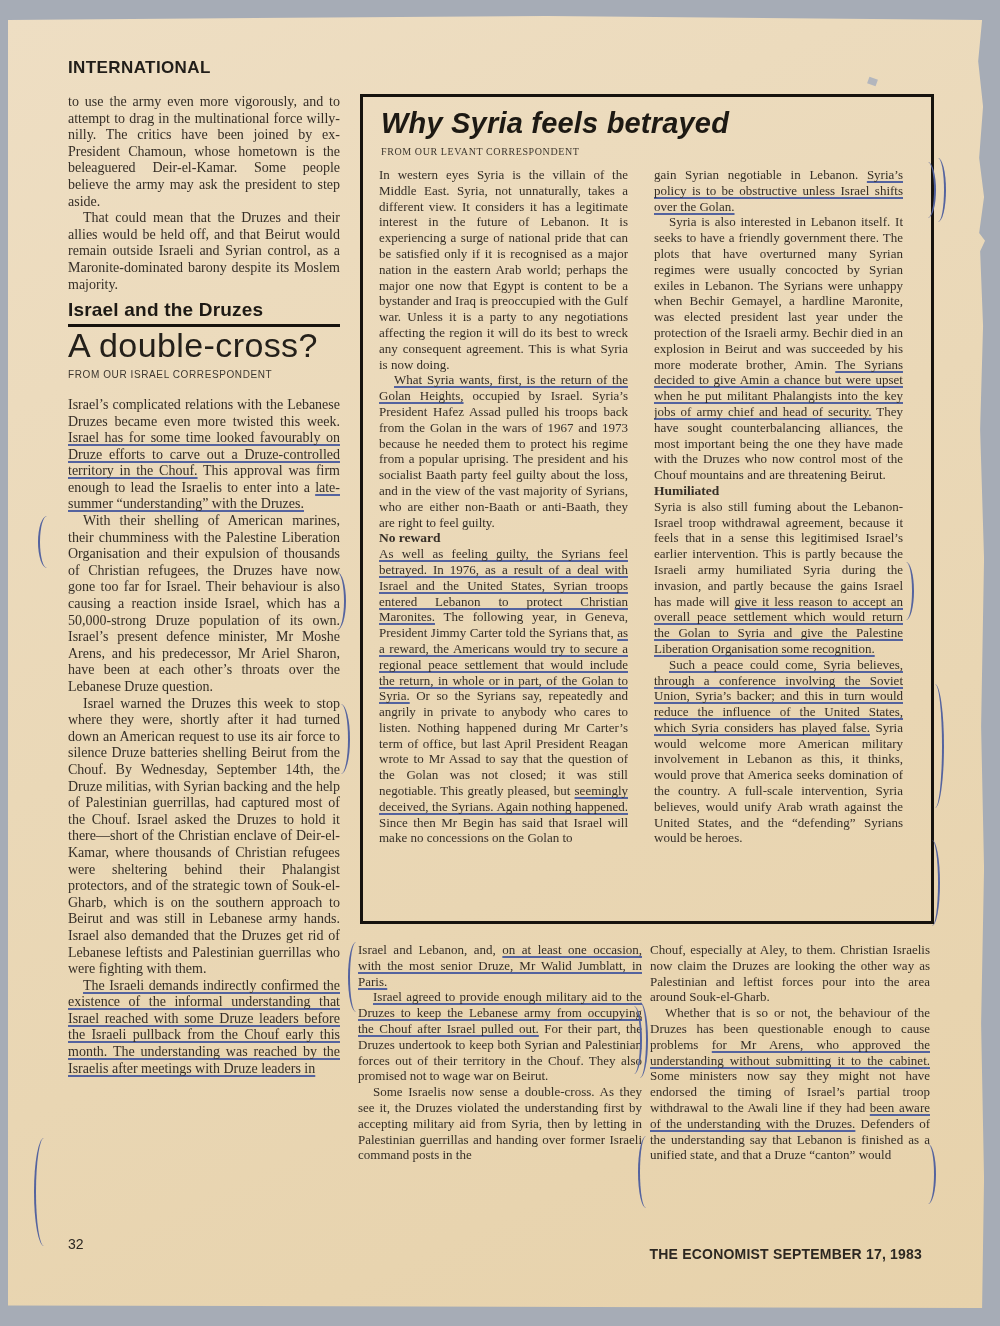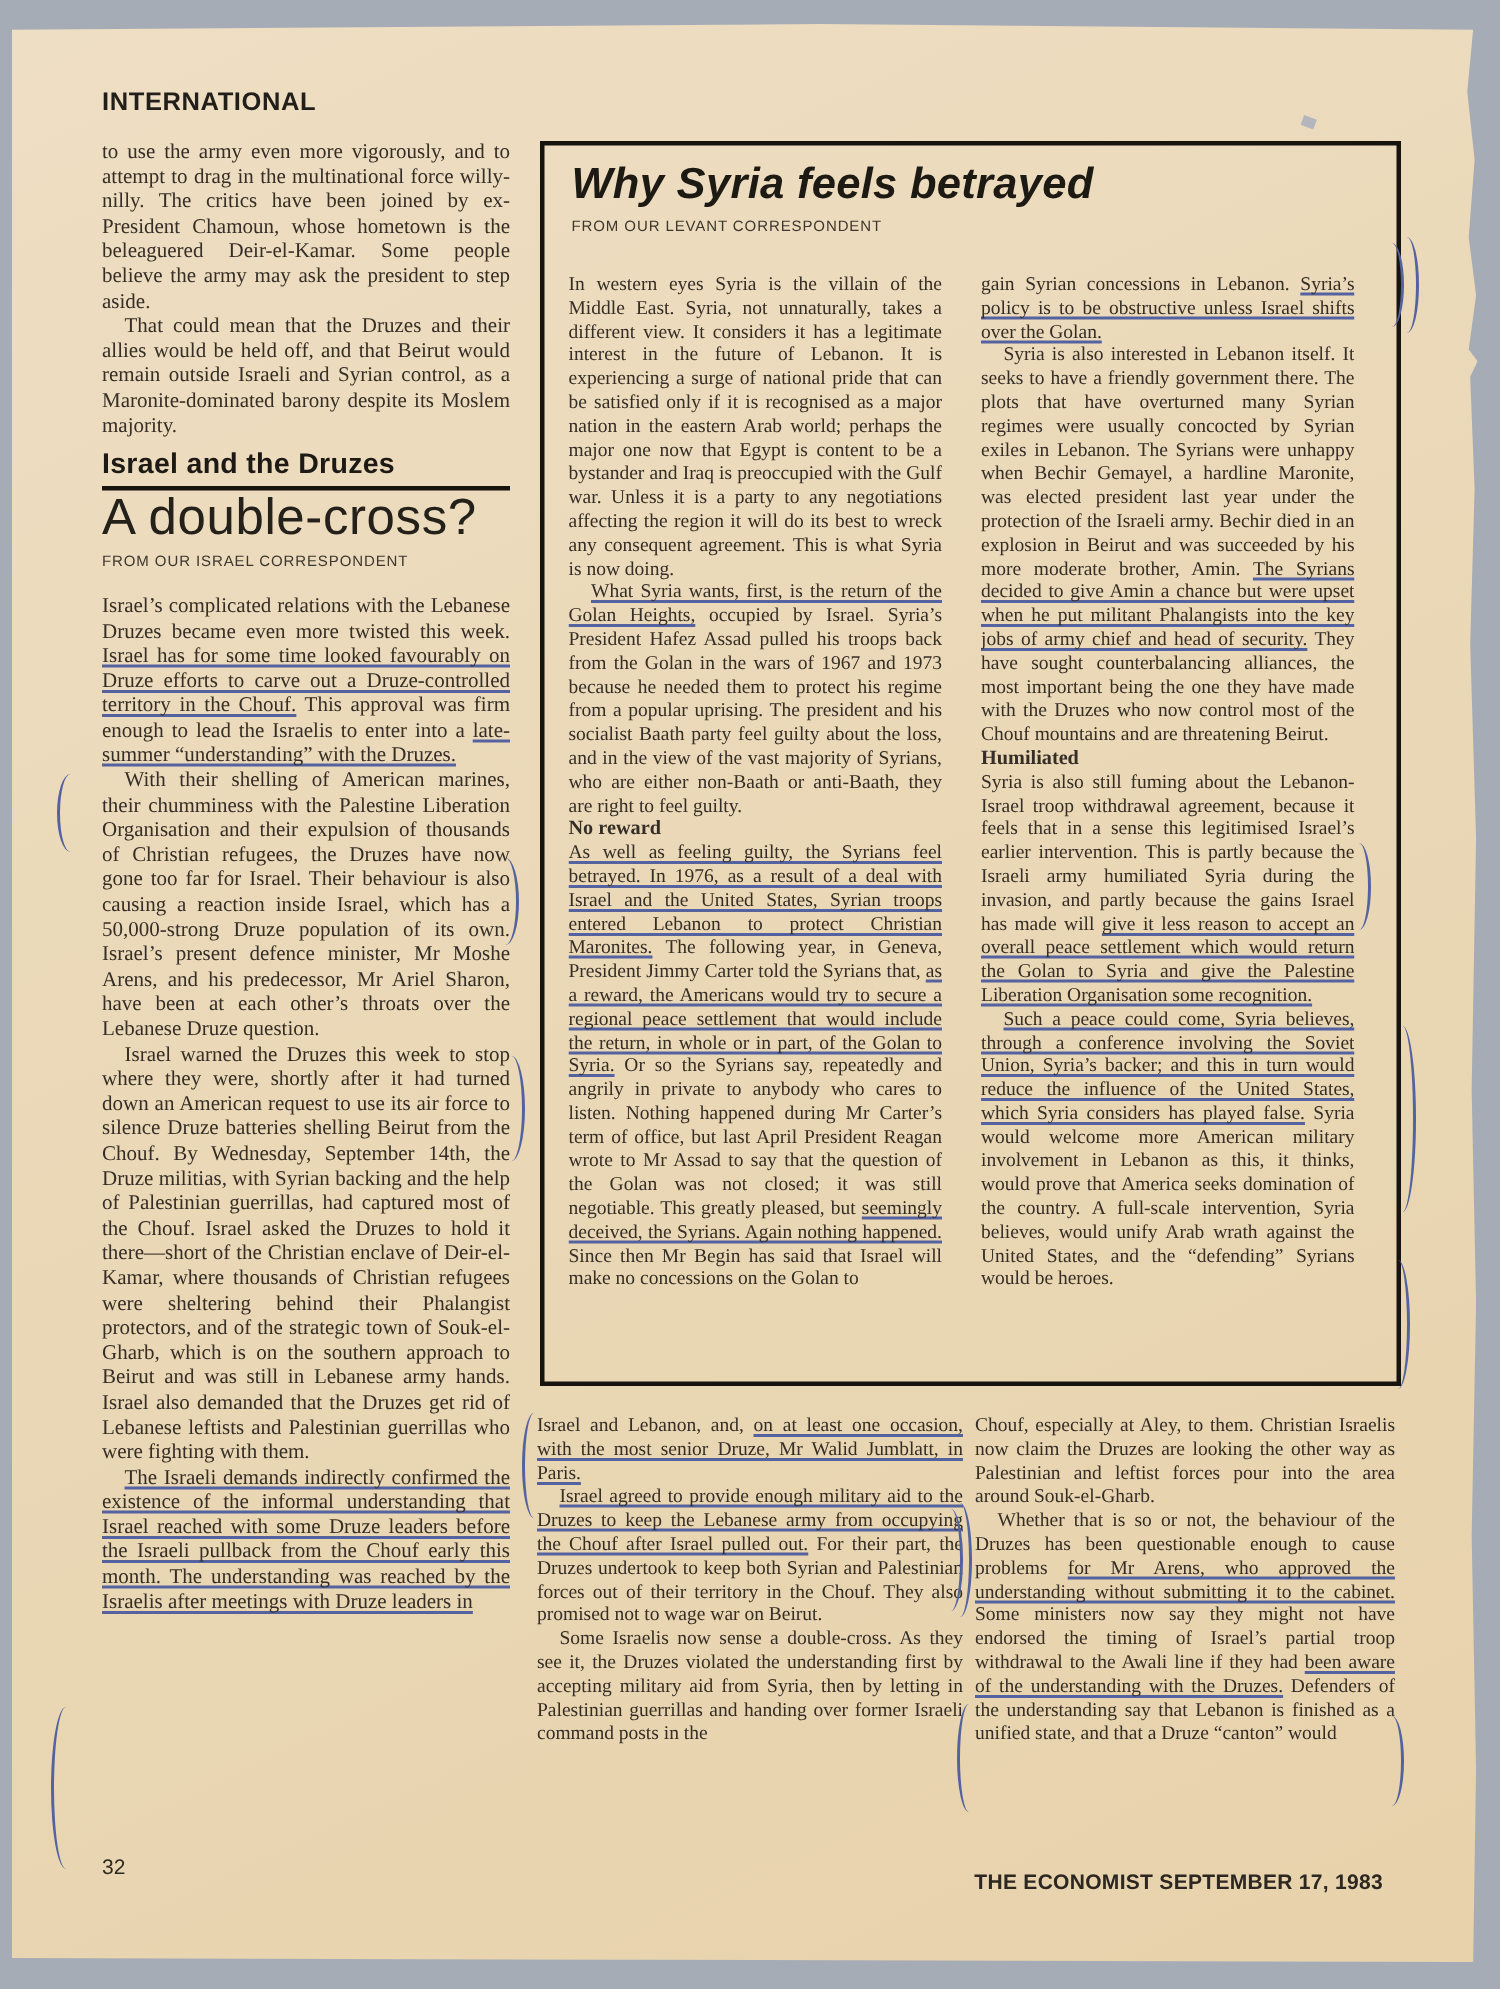--- a/index.html
+++ b/index.html
@@ -42,21 +42,21 @@
   }
   
   .box{
     position:absolute;left:352px;top:78px;width:574px;height:830px;
     border:3px solid #17130e;box-sizing:border-box;padding:6px 28px 8px 16px;
   }
   .box-headline{
     font-family:"Liberation Sans",sans-serif;font-weight:bold;font-style:italic;
     font-size:29px;color:#1d1913;margin:4px 0 6px 2px;letter-spacing:.2px;
   }
-  .box-byline{margin-left:2px;margin-bottom:24px;}
+  .box-byline{margin-left:2px;margin-bottom:10px;font-family:Liberation Serif, serif;}
   .bcols{display:flex;gap:26px;height:736px;overflow:hidden;}
   .bcol{flex:1;font-size:13px;line-height:15.8px;color:#352e26;overflow:hidden;}
   .subhead{font-weight:bold;font-size:13.5px;margin:7px 0 2px 0;text-indent:0;}
   
   .contcol{position:absolute;top:926px;height:304px;overflow:hidden;font-size:13px;line-height:15.8px;color:#352e26;}
   #cont-mid{left:350px;width:284px;}
   #cont-right{left:642px;width:280px;}
   
   .page-number{
     position:absolute;left:60px;top:1220px;
@@ -109,21 +109,21 @@
     <div class="box-headline">Why Syria feels betrayed</div>
     <div class="byline box-byline">FROM OUR LEVANT CORRESPONDENT</div>
     <div class="bcols">
       <div class="bcol bodycol">
           <p><span>In western eyes Syria is the villain of the Middle East. Syria, not unnaturally, takes a different view. It considers it has a legitimate interest in the future of Lebanon. It is experiencing a surge of national pride that can be satisfied only if it is recognised as a major nation in the eastern Arab world; perhaps the major one now that Egypt is content to be a bystander and Iraq is preoccupied with the Gulf war. Unless it is a party to any negotiations affecting the region it will do its best to wreck any consequent agreement. This is what Syria is now doing.</span></p>
           <p class="indent"><span class="pen">What Syria wants, first, is the return of the Golan Heights,</span><span> occupied by Israel. Syria’s President Hafez Assad pulled his troops back from the Golan in the wars of 1967 and 1973 because he needed them to protect his regime from a popular uprising. The president and his socialist Baath party feel guilty about the loss, and in the view of the vast majority of Syrians, who are either non-Baath or anti-Baath, they are right to feel guilty.</span></p>
           <p class="subhead">No reward</p>
           <p><span class="pen">As well as feeling guilty, the Syrians feel betrayed. In 1976, as a result of a deal with Israel and the United States, Syrian troops entered Lebanon to protect Christian Maronites.</span><span> The following year, in Geneva, President Jimmy Carter told the Syrians that, </span><span class="pen">as a reward, the Americans would try to secure a regional peace settlement that would include the return, in whole or in part, of the Golan to Syria.</span><span> Or so the Syrians say, repeatedly and angrily in private to anybody who cares to listen. Nothing happened during Mr Carter’s term of office, but last April President Reagan wrote to Mr Assad to say that the question of the Golan was not closed; it was still negotiable. This greatly pleased, but </span><span class="pen">seemingly deceived, the Syrians. Again nothing happened.</span><span> Since then Mr Begin has said that Israel will make no concessions on the Golan to</span></p>
         </div>
       <div class="bcol bodycol">
-          <p><span>gain Syrian concessions in Lebanon. </span><span class="pen">Syria’s policy is to be obstructive unless Israel shifts over the Golan.</span></p>
+          <p><span>gain Syrian negotiable in Lebanon. </span><span class="pen">Syria’s policy is to be obstructive unless Israel shifts over the Golan.</span></p>
           <p class="indent"><span>Syria is also interested in Lebanon itself. It seeks to have a friendly government there. The plots that have overturned many Syrian regimes were usually concocted by Syrian exiles in Lebanon. The Syrians were unhappy when Bechir Gemayel, a hardline Maronite, was elected president last year under the protection of the Israeli army. Bechir died in an explosion in Beirut and was succeeded by his more moderate brother, Amin. </span><span class="pen">The Syrians decided to give Amin a chance but were upset when he put militant Phalangists into the key jobs of army chief and head of security.</span><span> They have sought counterbalancing alliances, the most important being the one they have made with the Druzes who now control most of the Chouf mountains and are threatening Beirut.</span></p>
           <p class="subhead">Humiliated</p>
           <p><span>Syria is also still fuming about the Lebanon-Israel troop withdrawal agreement, because it feels that in a sense this legitimised Israel’s earlier intervention. This is partly because the Israeli army humiliated Syria during the invasion, and partly because the gains Israel has made will </span><span class="pen">give it less reason to accept an overall peace settlement which would return the Golan to Syria and give the Palestine Liberation Organisation some recognition.</span></p>
           <p class="indent"><span class="pen">Such a peace could come, Syria believes, through a conference involving the Soviet Union, Syria’s backer; and this in turn would reduce the influence of the United States, which Syria considers has played false.</span><span> Syria would welcome more American military involvement in Lebanon as this, it thinks, would prove that America seeks domination of the country. A full-scale intervention, Syria believes, would unify Arab wrath against the United States, and the “defending” Syrians would be heroes.</span></p>
         </div>
     </div>
   </div>
 
   <div id="cont-mid" class="contcol bodycol">
       <p><span>Israel and Lebanon, and, </span><span class="pen">on at least one occasion, with the most senior Druze, Mr Walid Jumblatt, in Paris.</span></p>

